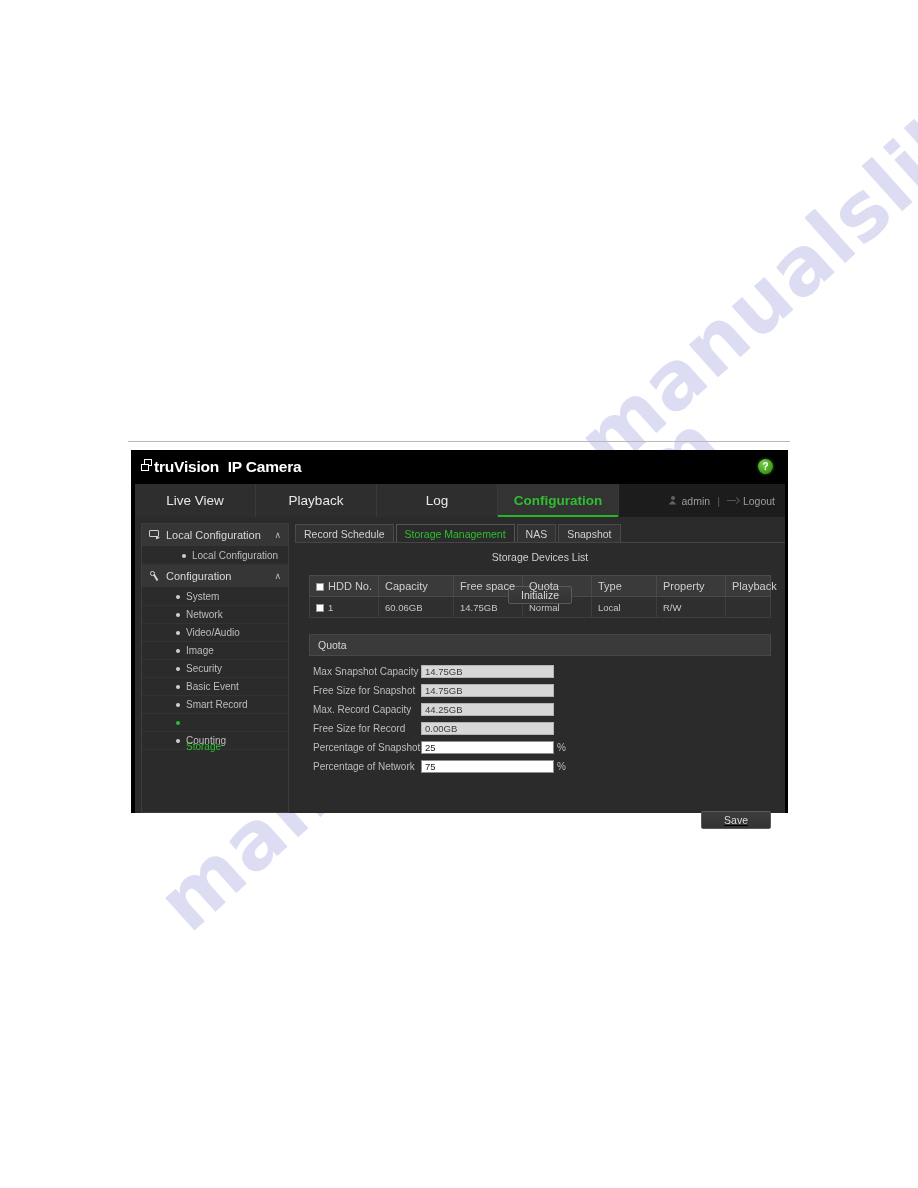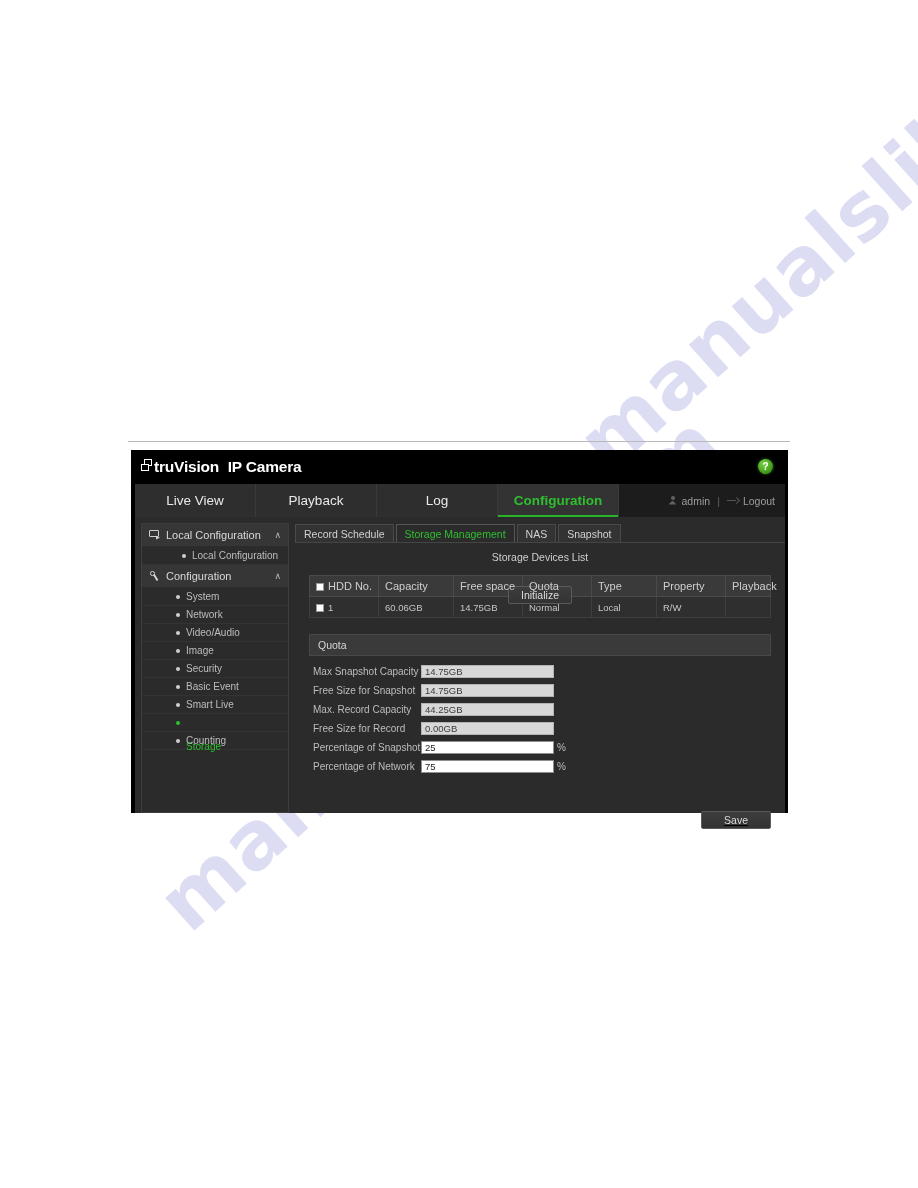--- a/index.html
+++ b/index.html
@@ -551,21 +551,21 @@
       <div class="side-item">
         <span class="dot"></span>
         <span class="s-label">Security</span>
       </div>
       <div class="side-item">
         <span class="dot"></span>
         <span class="s-label">Basic Event</span>
       </div>
       <div class="side-item">
         <span class="dot"></span>
-        <span class="s-label">Smart Live</span>
+        <span class="s-label">Smart Record</span>
       </div>
       <div class="side-item active">
         <span class="dot"></span>
         <span class="s-label">Storage</span>
       </div>
       <div class="side-item">
         <span class="dot"></span>
         <span class="s-label">Counting</span>
       </div>
     </div>

